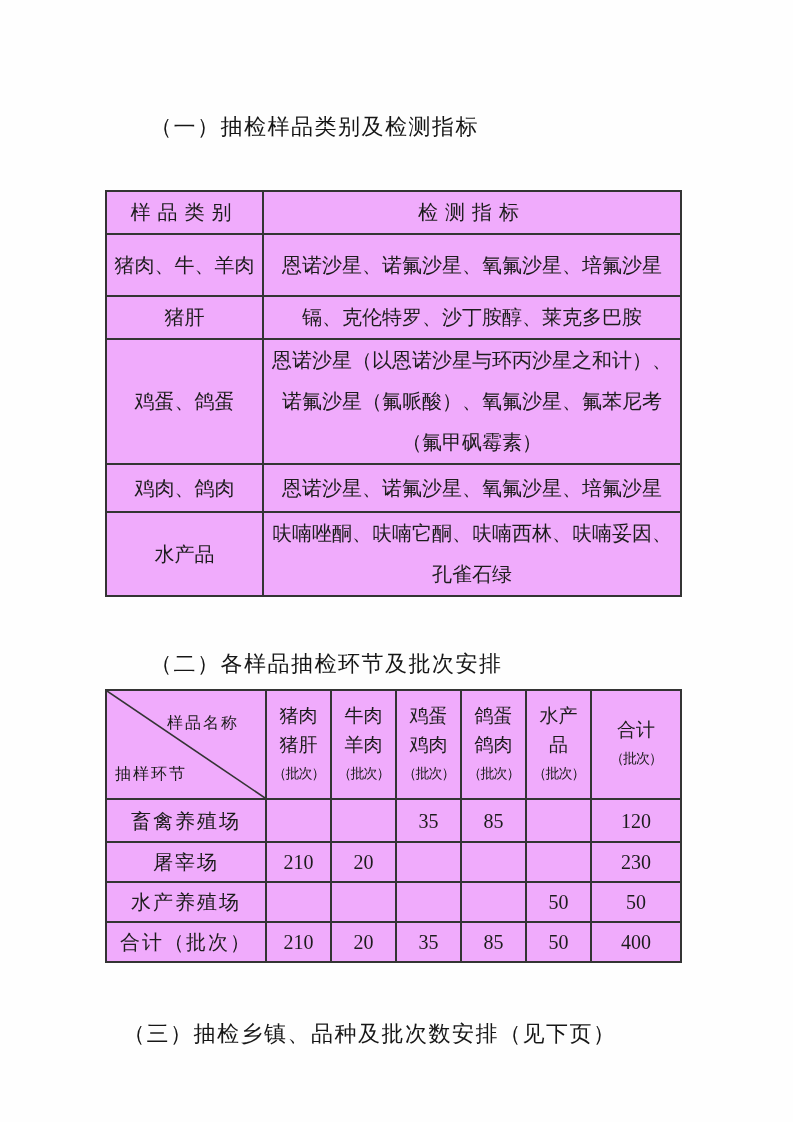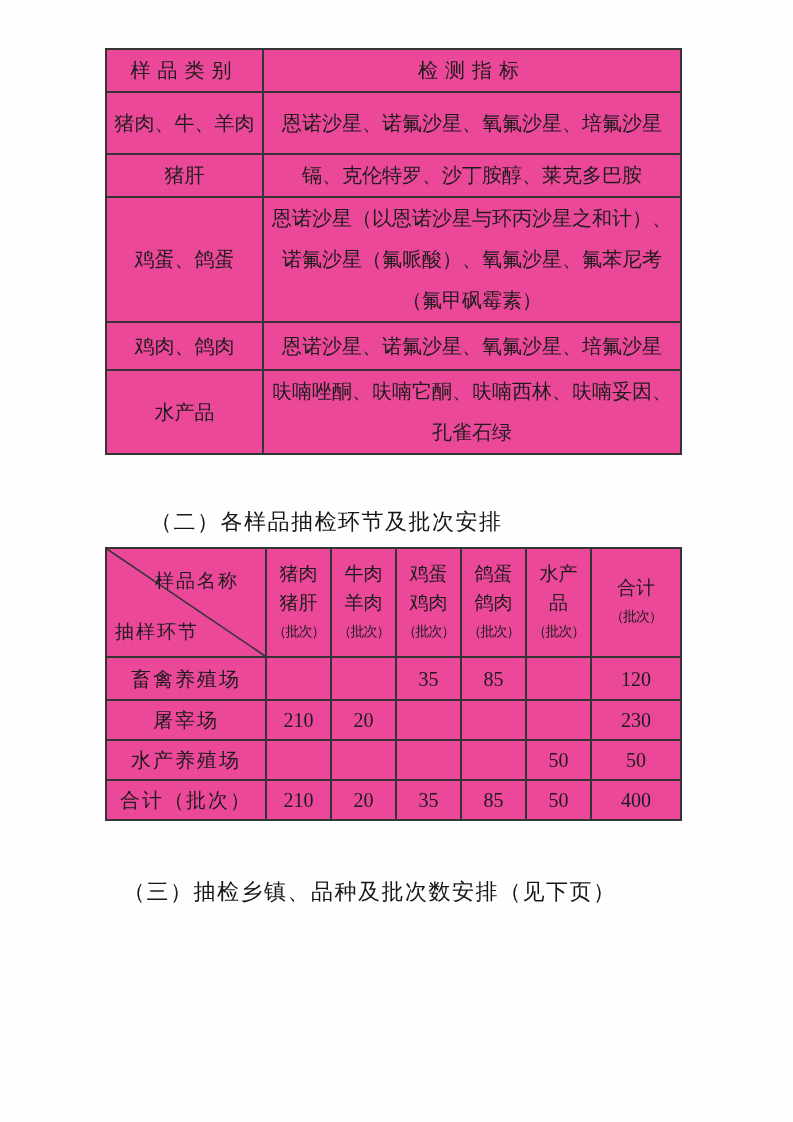--- a/index.html
+++ b/index.html
@@ -20,21 +20,21 @@
     color:#161616;
     white-space:nowrap;
   }
   .h1{margin:112px 0 0 150px;}
   .h2{margin:52px 0 0 150px;}
   .h3{margin:56px 0 0 123px;}
 
   table{
     border-collapse:collapse;
     table-layout:fixed;
-    background:#ec4899;
+    background:#f0abfc;
   }
   td,th{
     border:2px solid #343434;
     text-align:center;
     vertical-align:middle;
     font-weight:normal;
     padding:0 4px;
     overflow:hidden;
   }
 
@@ -62,30 +62,31 @@
   .t2-r1{height:43px;}
   .colhead{
     display:flex;flex-direction:column;align-items:center;justify-content:center;
     gap:9px;font-size:19px;line-height:20px;
   }
   .colhead .small{font-size:14px;letter-spacing:-1px;}
   .corner{
     position:relative;padding:0;height:107px;
   }
   .corner svg{position:absolute;inset:0;width:100%;height:100%;display:block;}
-  .corner .lbl{position:absolute;font-size:19px;letter-spacing:2px;white-space:nowrap;}
+  .corner .lbl{position:absolute;font-size:16px;letter-spacing:2px;white-space:nowrap;}
   .corner .lbl-top{top:20px;right:26px;}
   .corner .lbl-bottom{bottom:12px;left:8px;}
   .rowlabel{letter-spacing:2px;}
 </style>
 </head>
 <body>
 
 <div class="page">
 
+  <div class="heading h1">（一）抽检样品类别及检测指标</div>
 
   <table class="t1">
     <colgroup>
         <col class="c-cat">
         <col class="c-ind">
       </colgroup>
     <tbody>
         <tr class="t1-r0">
       <th class="hdr">样品类别</th>
       <th class="hdr">检测指标</th>

